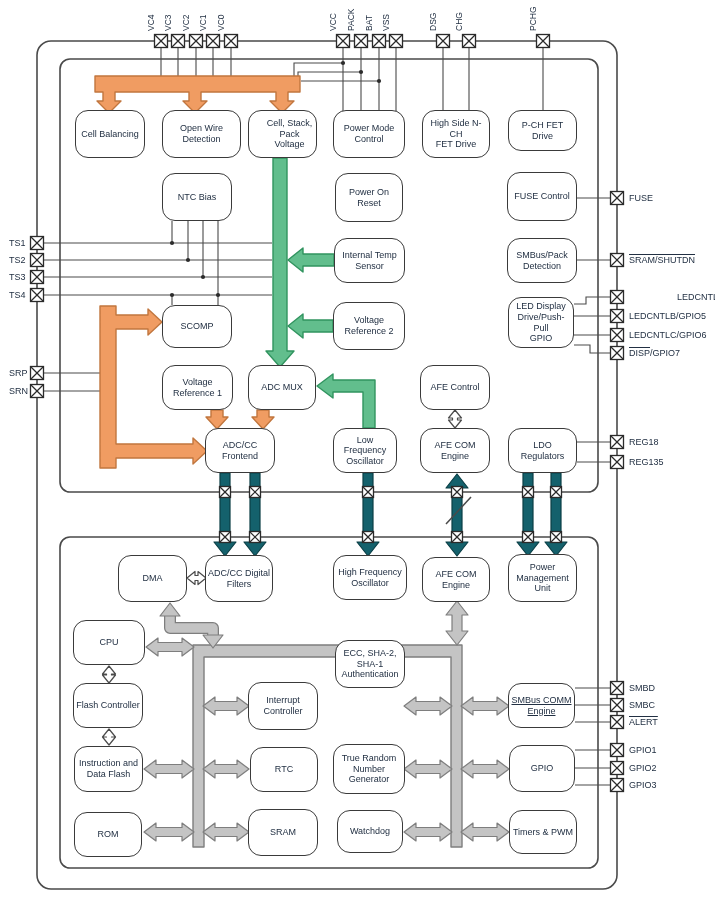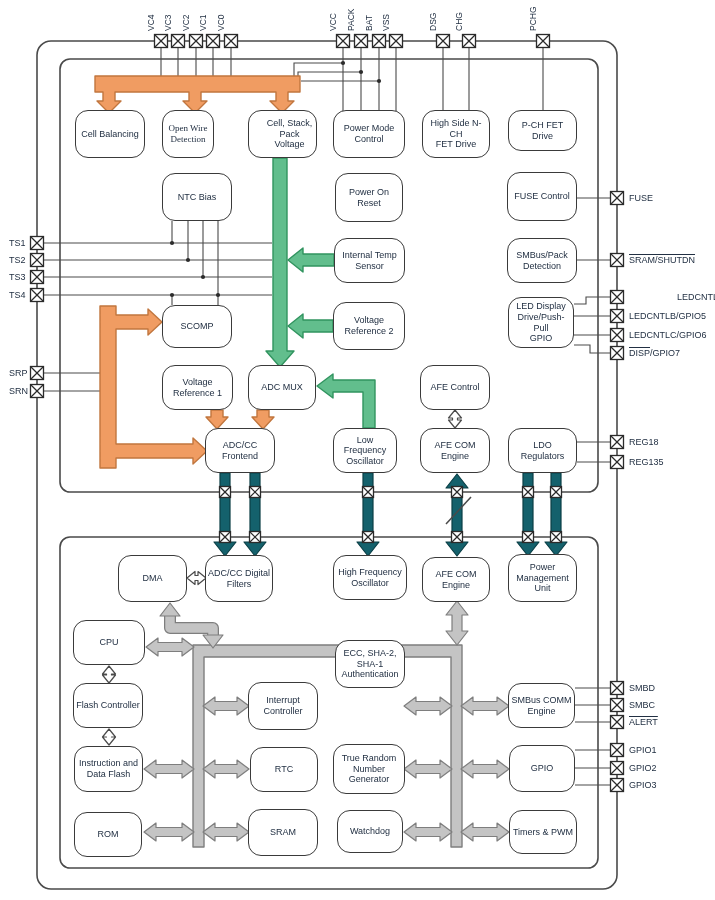--- a/index.html
+++ b/index.html
@@ -254,21 +254,21 @@
         <line x1="610.5" y1="761.5" x2="623.5" y2="774.5" class="pinx"></line>
         <line x1="610.5" y1="774.5" x2="623.5" y2="761.5" class="pinx"></line>
         <rect x="610.5" y="778.5" width="13" height="13" class="pinbox"></rect>
         <line x1="610.5" y1="778.5" x2="623.5" y2="791.5" class="pinx"></line>
         <line x1="610.5" y1="791.5" x2="623.5" y2="778.5" class="pinx"></line>
       </g>
   </svg>
 
   <div id="blocks-layer">
       <div class="block" style="left: 75px; top: 110px; width: 70px; height: 48px;">Cell Balancing</div>
-      <div class="block" style="left: 162px; top: 110px; width: 52px; height: 48px; font-family: Liberation Serif, serif;">Open Wire
+      <div class="block" style="left: 162px; top: 110px; width: 79px; height: 48px;">Open Wire
 Detection</div>
       <div class="block" style="left: 248px; top: 110px; width: 69px; height: 48px; padding-left: 16px;">Cell, Stack,
 Pack Voltage</div>
       <div class="block" style="left: 333px; top: 110px; width: 72px; height: 48px;">Power Mode
 Control</div>
       <div class="block" style="left: 422px; top: 110px; width: 68px; height: 48px;">High Side N-CH
 FET Drive</div>
       <div class="block" style="left: 508px; top: 110px; width: 69px; height: 41px;">P-CH FET
 Drive</div>
       <div class="block" style="left: 162px; top: 173px; width: 70px; height: 48px;">NTC Bias</div>
@@ -307,21 +307,21 @@
       <div class="block" style="left: 508px; top: 554px; width: 69px; height: 48px;">Power
 Management
 Unit</div>
       <div class="block" style="left: 73px; top: 620px; width: 72px; height: 45px;">CPU</div>
       <div class="block" style="left: 73px; top: 683px; width: 70px; height: 45px;">Flash Controller</div>
       <div class="block" style="left: 248px; top: 682px; width: 70px; height: 48px;">Interrupt
 Controller</div>
       <div class="block" style="left: 335px; top: 640px; width: 70px; height: 48px;">ECC, SHA-2,
 SHA-1
 Authentication</div>
-      <div class="block" style="left: 508px; top: 683px; width: 67px; height: 45px;">SMBus COMM
+      <div class="block" style="left: 508px; top: 683px; width: 67px; height: 45px; text-decoration: underline;">SMBus COMM
 Engine</div>
       <div class="block" style="left: 74px; top: 746px; width: 69px; height: 46px;">Instruction and
 Data Flash</div>
       <div class="block" style="left: 250px; top: 747px; width: 68px; height: 45px;">RTC</div>
       <div class="block" style="left: 333px; top: 744px; width: 72px; height: 50px;">True Random
 Number
 Generator</div>
       <div class="block" style="left: 509px; top: 745px; width: 66px; height: 47px;">GPIO</div>
       <div class="block" style="left: 74px; top: 812px; width: 68px; height: 45px;">ROM</div>
       <div class="block" style="left: 248px; top: 809px; width: 70px; height: 47px;">SRAM</div>

